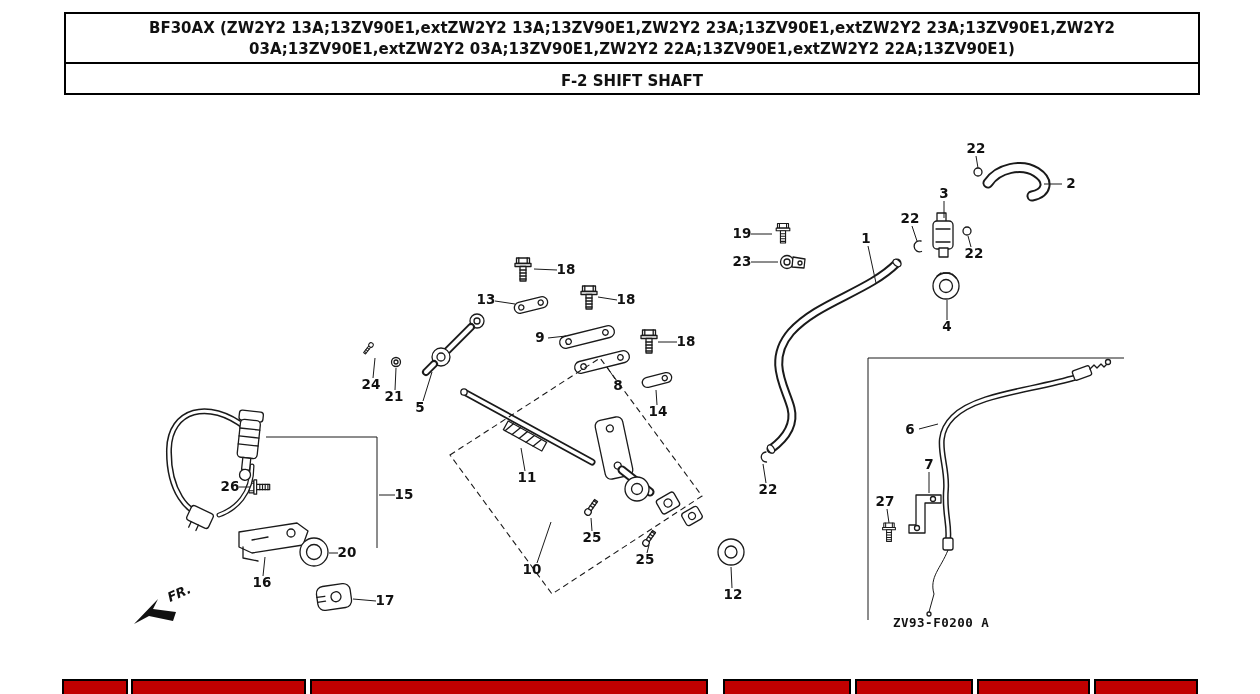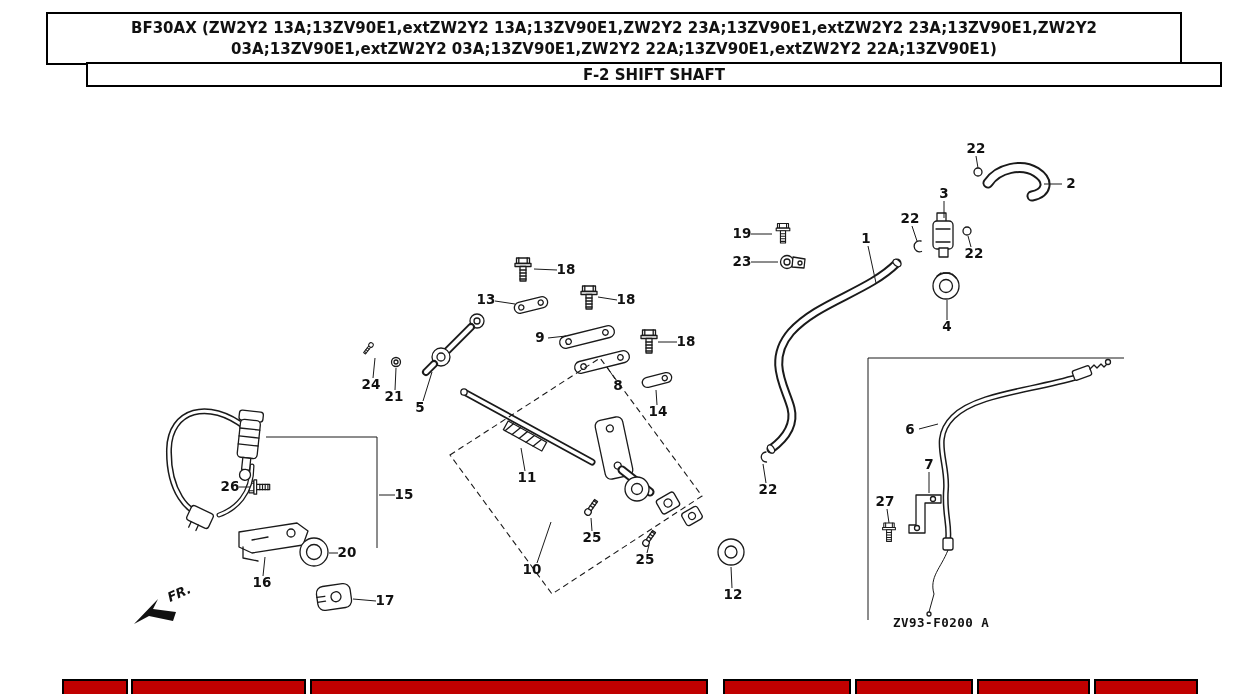--- a/index.html
+++ b/index.html
@@ -1,22 +1,22 @@
 <!DOCTYPE html>
 <html><head>
 <meta charset="utf-8">
 <style>
   html,body{margin:0;padding:0;background:#fff;}
   .page{position:relative;width:1260px;height:694px;overflow:hidden;background:#fff;
         font-family:"DejaVu Sans","Liberation Sans",sans-serif;color:#111;}
-  .box{position:absolute;left:46px;width:1136px;border:2px solid #000;box-sizing:border-box;
+  .box{position:absolute;left:64px;width:1136px;border:2px solid #000;box-sizing:border-box;
        text-align:center;font-weight:bold;background:#fff;}
   .header-box{top:12px;min-height:47px;padding:4px 10px;}
   .header-text{font-size:15px;line-height:1.38;}
-  .title-box{top:62px;height:25px;padding:2px 8px;margin-left:40px;}
+  .title-box{top:62px;height:33px;padding:8px 8px;}
   .title-text{font-size:15px;}
   svg.diagram{position:absolute;left:0;top:0;width:1260px;height:694px;}
   .ln{stroke:#1a1a1a;stroke-width:1.3;fill:none;stroke-linejoin:round;stroke-linecap:round;}
   .f{fill:#fff;}
   .tubeO{stroke:#1a1a1a;fill:none;stroke-linecap:round;}
   .tubeI{stroke:#fff;fill:none;stroke-linecap:round;}
   .dash{fill:none;stroke:#1a1a1a;stroke-width:1.1;stroke-dasharray:6 4;}
   .leader{stroke:#1a1a1a;stroke-width:1;}
   .lnthin{stroke:#1a1a1a;stroke-width:1;fill:none;}
   .callout{font-size:13.5px;font-weight:bold;fill:#111;text-anchor:middle;dominant-baseline:middle;

